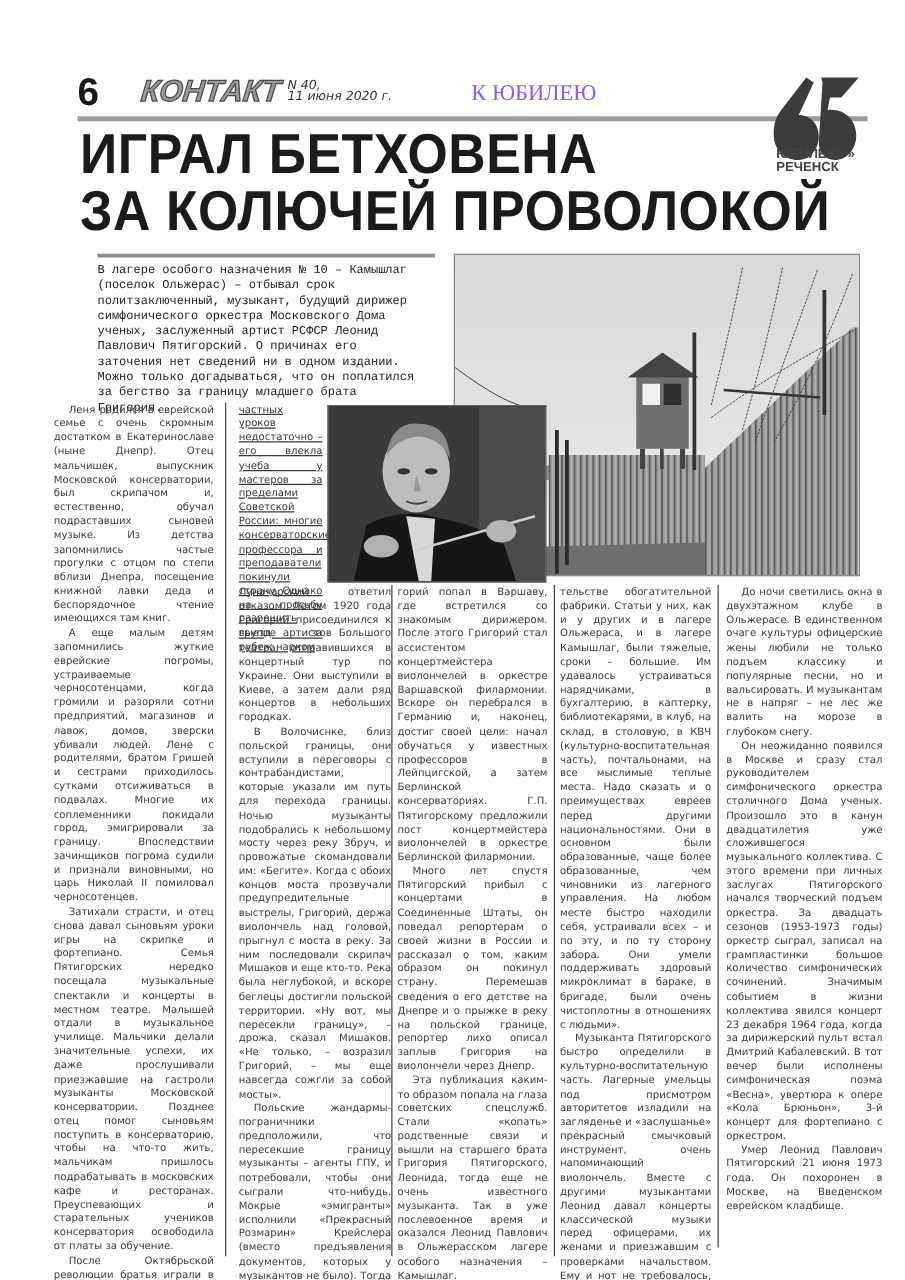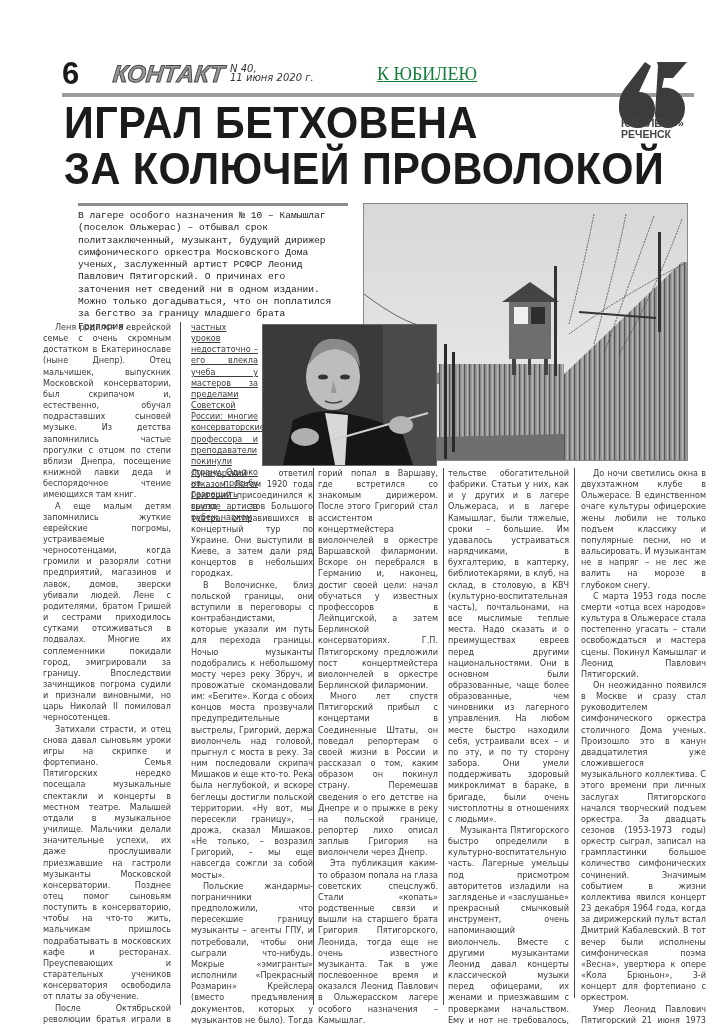--- a/index.html
+++ b/index.html
@@ -3,21 +3,21 @@
 <meta charset="utf-8">
 <style>
   html, body { margin:0; padding:0; background:#ffffff; }
   body { width:724px; height:1024px; position:relative; overflow:hidden; font-family:"DejaVu Sans", sans-serif; color:#2a2a2a; }
   .abs { position:absolute; }
 
   
   .page-num { left:62px; top:58px; font-family:"Liberation Sans", sans-serif; font-weight:bold; font-size:31px; color:#1a1a1a; line-height:32px; }
   .brand { left:113px; top:62px; font-family:"Liberation Sans", sans-serif; font-weight:bold; font-style:italic; font-size:24px; letter-spacing:0px; color:#9a9a9a; line-height:24px; -webkit-text-stroke:1px #4a4a4a; transform:skewX(-6deg); }
   .issue { left:230px; top:64px; font-family:"DejaVu Sans", sans-serif; font-style:italic; font-size:10px; line-height:9px; color:#333; }
-  .rubric { left:377px; top:64px; font-family:"Liberation Serif", serif; font-size:18px; color:#15803d; line-height:20px;text-decoration:underline; }
+  .rubric { left:377px; top:64px; font-family:"Liberation Serif", serif; font-size:18px; color:#8b5cf6; line-height:20px; }
   .rule-top { left:62px; top:93px; width:632px; height:4px; background:#9c9c9c; }
 
   
   .logo { left:617px; top:58px; width:72px; height:90px; }
   .logo-text { left:621px; top:118px; font-family:"Liberation Sans", sans-serif; font-weight:bold; font-size:10.5px; line-height:11px; color:#444; }
 
   
   .headline { left:64px; top:100px; font-family:"Liberation Sans", sans-serif; font-weight:bold; font-size:45px; line-height:46px; color:#1b1b1b; letter-spacing:0.5px; transform:scaleX(0.92); transform-origin:left top; }
 
   
@@ -167,17 +167,16 @@
 
 </div>
 
 <div class="abs col col4">
   <p style="text-indent:0">тельстве обогатительной фабрики. Статьи у них, как и у других и в лагере Ольжераса, и в лагере Камышлаг, были тяжелые, сроки – большие. Им удавалось устраиваться нарядчиками, в бухгалтерию, в каптерку, библиотекарями, в клуб, на склад, в столовую, в КВЧ (культурно-воспитательная часть), почтальонами, на все мыслимые теплые места. Надо сказать и о преимуществах евреев перед другими национальностями. Они в основном были образованные, чаще более образованные, чем чиновники из лагерного управления. На любом месте быстро находили себя, устраивали всех – и по эту, и по ту сторону забора. Они умели поддерживать здоровый микроклимат в бараке, в бригаде, были очень чистоплотны в отношениях с людьми».</p>
   <p>Музыканта Пятигорского быстро определили в культурно-воспитательную часть. Лагерные умельцы под присмотром авторитетов изладили на загляденье и «заслушанье» прекрасный смычковый инструмент, очень напоминающий виолончель. Вместе с другими музыкантами Леонид давал концерты классической музыки перед офицерами, их женами и приезжавшим с проверками начальством. Ему и нот не требовалось, он с детства наизусть помнил произведения Л. Бетховена, П. Чайковского, М. Мусоргского, Н. Римского-Корсакова, В. Калинникова, Д. Шостаковича, С. Прокофьева, А. Хачатуряна.</p>
 </div>
 
 <div class="abs col col5">
   <p>До ночи светились окна в двухэтажном клубе в Ольжерасе. В единственном очаге культуры офицерские жены любили не только подъем классику и популярные песни, но и вальсировать. И музыкантам не в напряг – не лес же валить на морозе в глубоком снегу.</p>
-  <p>С марта 1953 года после смерти «отца всех народов» культура в Ольжерасе стала постепенно угасать – стали освобождаться и мастера сцены. Покинул Камышлаг и Леонид Павлович Пятигорский.</p>
   <p>Он неожиданно появился в Москве и сразу стал руководителем симфонического оркестра столичного Дома ученых. Произошло это в канун двадцатилетия уже сложившегося музыкального коллектива. С этого времени при личных заслугах Пятигорского начался творческий подъем оркестра. За двадцать сезонов (1953-1973 годы) оркестр сыграл, записал на грампластинки большое количество симфонических сочинений. Значимым событием в жизни коллектива явился концерт 23 декабря 1964 года, когда за дирижерский пульт встал Дмитрий Кабалевский. В тот вечер были исполнены симфоническая поэма «Весна», увертюра к опере «Кола Брюньон», 3-й концерт для фортепиано с оркестром.</p>
   <p>Умер Леонид Павлович Пятигорский 21 июня 1973 года. Он похоронен в Москве, на Введенском еврейском кладбище.</p>
 
 </div>
 
 </body></html>

